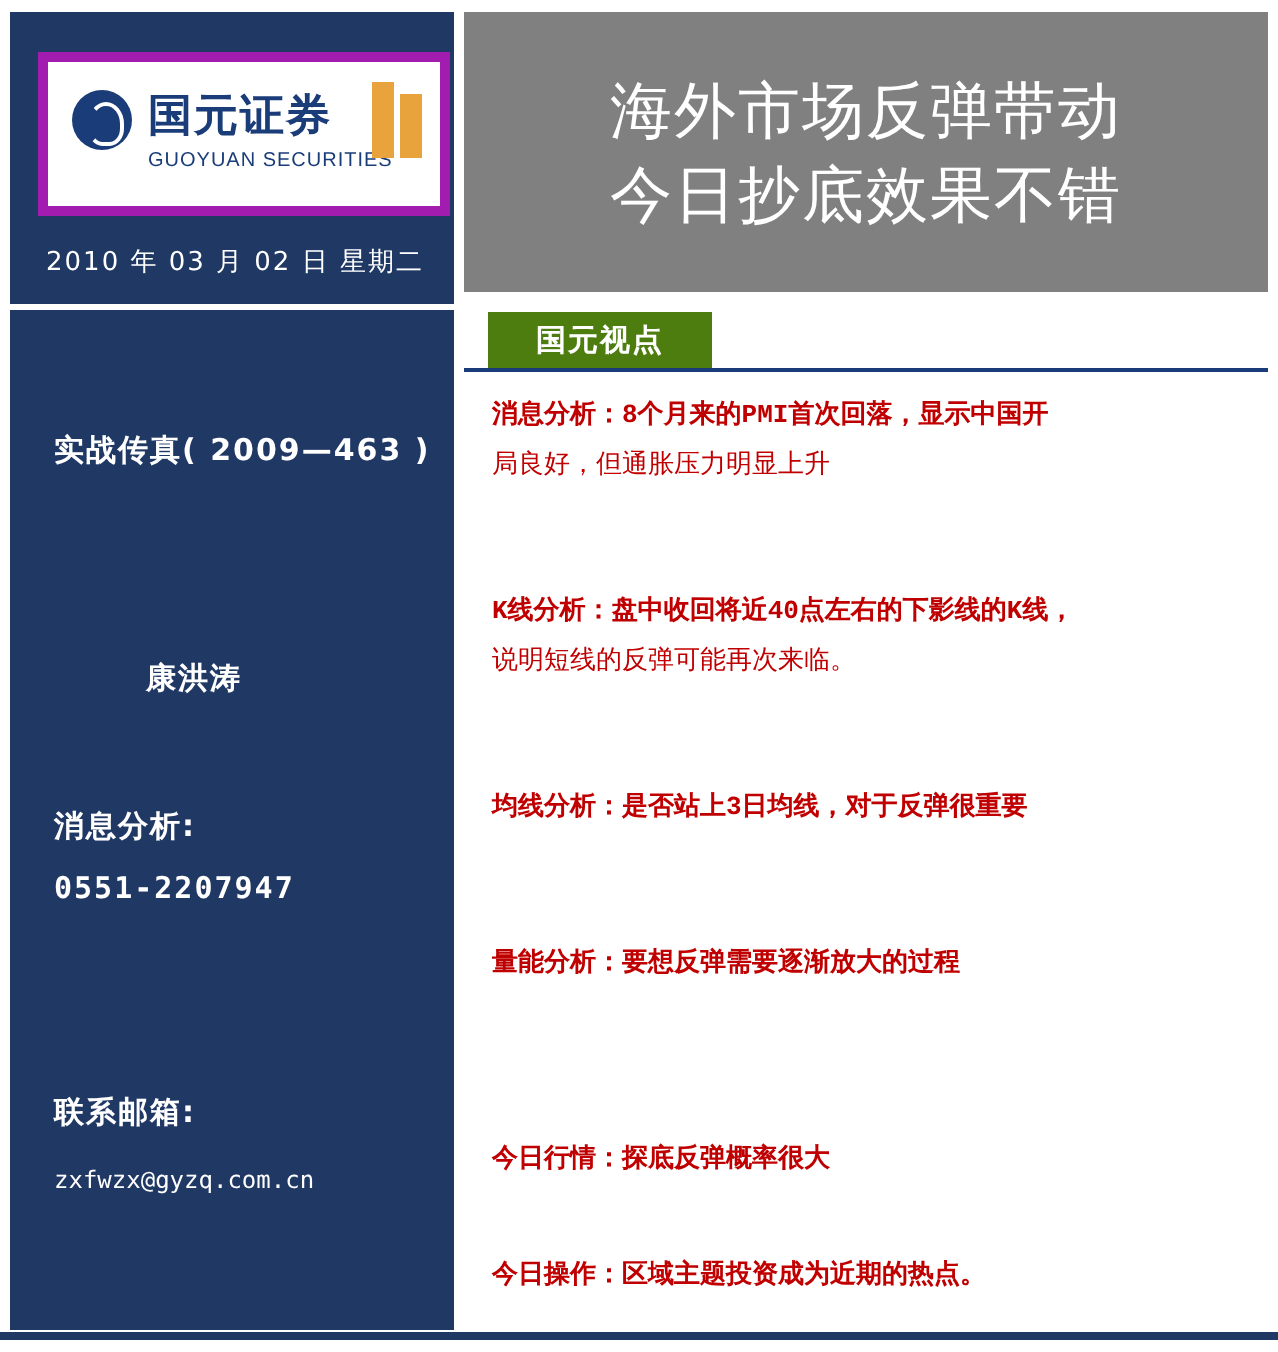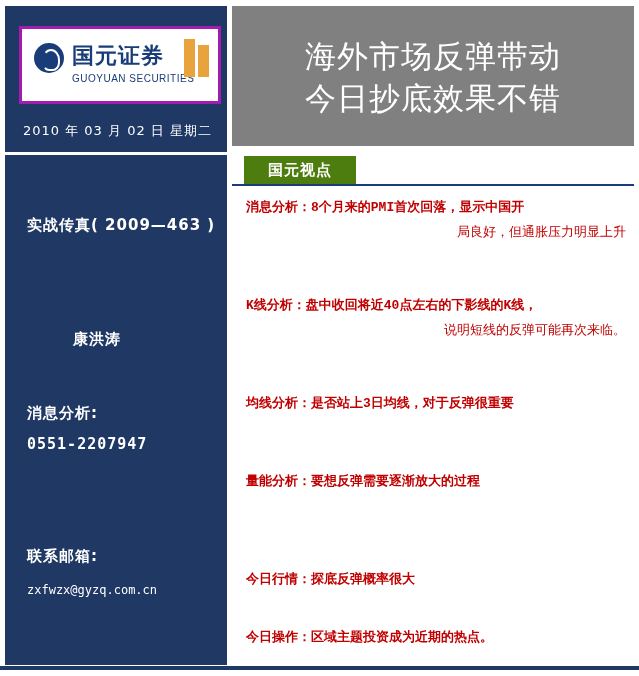--- a/index.html
+++ b/index.html
@@ -30,21 +30,21 @@
     background: #1F3864;
     background: #203864;
   }
   .logo-box {
     position: absolute;
     left: 14px;
     top: 20px;
     width: 196px;
     height: 72px;
     background: #ffffff;
-    border: 3px solid #a21caf;
+    border: 5px solid #a21caf;
   }
   .logo-inner {
     position: relative;
     width: 100%;
     height: 100%;
   }
   .logo-circle {
     position: absolute;
     left: 12px;
     top: 14px;
@@ -258,21 +258,21 @@
   .item .lbl {
     font-weight: bold;
     color: #C00000;
   }
   .item .txt {
     font-weight: bold;
     color: #C00000;
   }
   .item .cont {
     display: block;
-    text-align: right;
+    text-align: left;
   }
   .footer-rule {
     position: absolute;
     left: 0;
     bottom: 6px;
     width: 639px;
     height: 4px;
     background: #1F3864;
   }
 </style>

